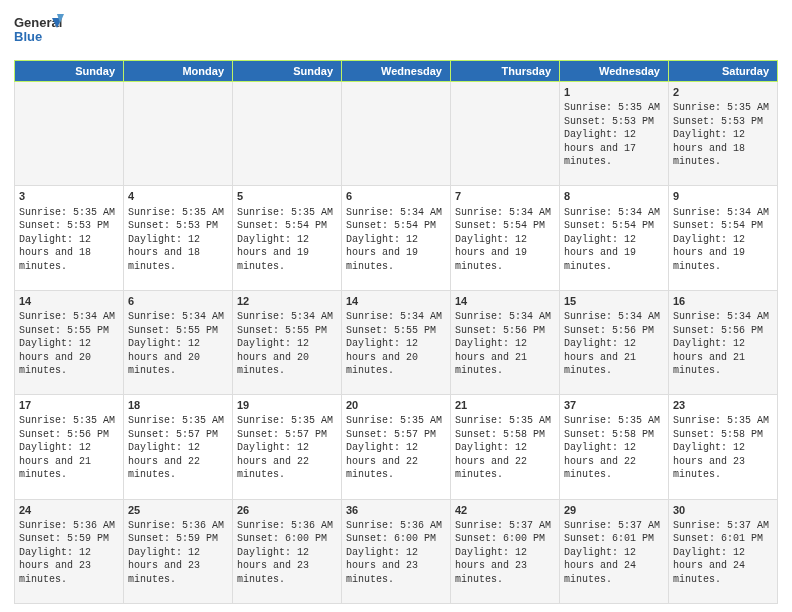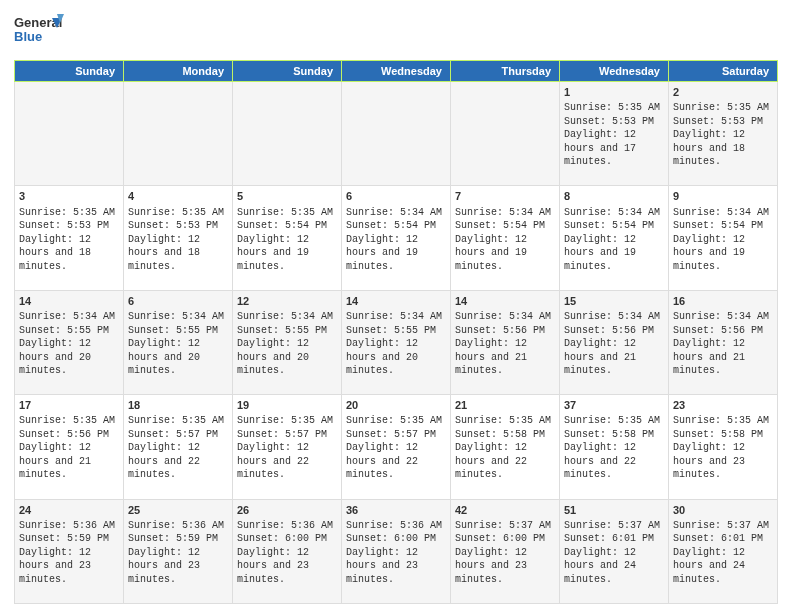--- a/index.html
+++ b/index.html
@@ -162,18 +162,18 @@
           <td><span class="day-num">21</span><span class="cell-text">Sunrise: 5:35 AM<br>Sunset: 5:58 PM<br>Daylight: 12 hours and 22 minutes.</span></td>
           <td><span class="day-num">37</span><span class="cell-text">Sunrise: 5:35 AM<br>Sunset: 5:58 PM<br>Daylight: 12 hours and 22 minutes.</span></td>
           <td><span class="day-num">23</span><span class="cell-text">Sunrise: 5:35 AM<br>Sunset: 5:58 PM<br>Daylight: 12 hours and 23 minutes.</span></td>
         </tr>
         <tr>
           <td><span class="day-num">24</span><span class="cell-text">Sunrise: 5:36 AM<br>Sunset: 5:59 PM<br>Daylight: 12 hours and 23 minutes.</span></td>
           <td><span class="day-num">25</span><span class="cell-text">Sunrise: 5:36 AM<br>Sunset: 5:59 PM<br>Daylight: 12 hours and 23 minutes.</span></td>
           <td><span class="day-num">26</span><span class="cell-text">Sunrise: 5:36 AM<br>Sunset: 6:00 PM<br>Daylight: 12 hours and 23 minutes.</span></td>
           <td><span class="day-num">36</span><span class="cell-text">Sunrise: 5:36 AM<br>Sunset: 6:00 PM<br>Daylight: 12 hours and 23 minutes.</span></td>
           <td><span class="day-num">42</span><span class="cell-text">Sunrise: 5:37 AM<br>Sunset: 6:00 PM<br>Daylight: 12 hours and 23 minutes.</span></td>
-          <td><span class="day-num">51</span><span class="cell-text">Sunrise: 5:37 AM<br>Sunset: 6:01 PM<br>Daylight: 12 hours and 24 minutes.</span></td>
+          <td><span class="day-num">29</span><span class="cell-text">Sunrise: 5:37 AM<br>Sunset: 6:01 PM<br>Daylight: 12 hours and 24 minutes.</span></td>
           <td><span class="day-num">30</span><span class="cell-text">Sunrise: 5:37 AM<br>Sunset: 6:01 PM<br>Daylight: 12 hours and 24 minutes.</span></td>
         </tr>
       </tbody>
   </table>
 </div>
 
 </body></html>

